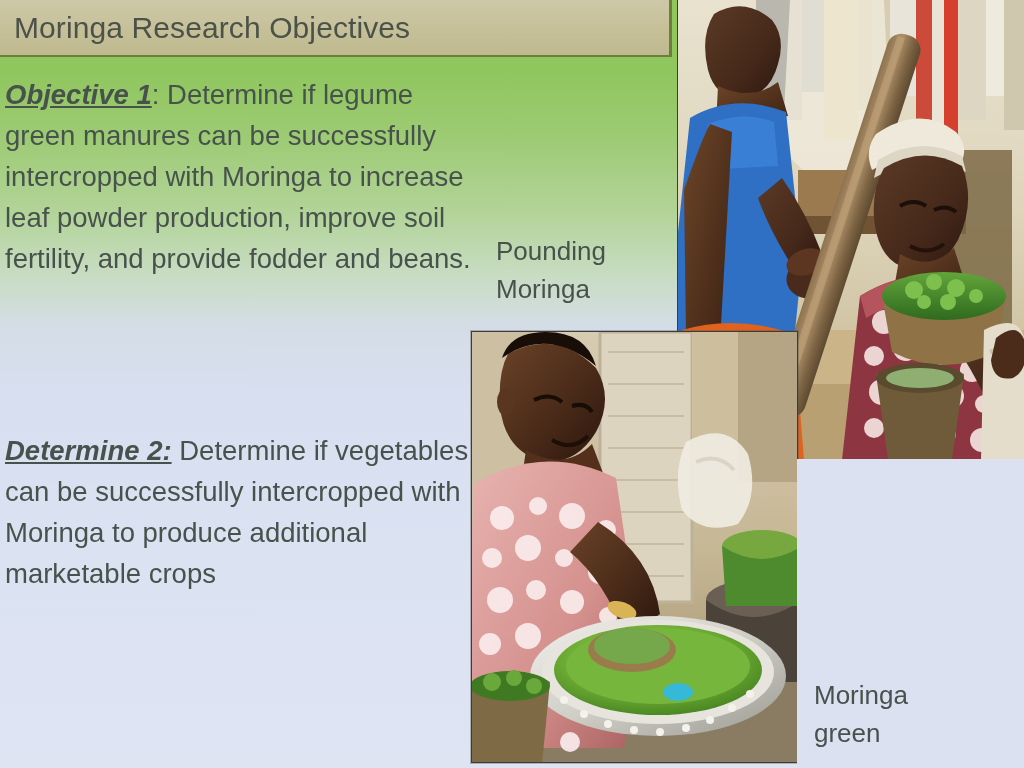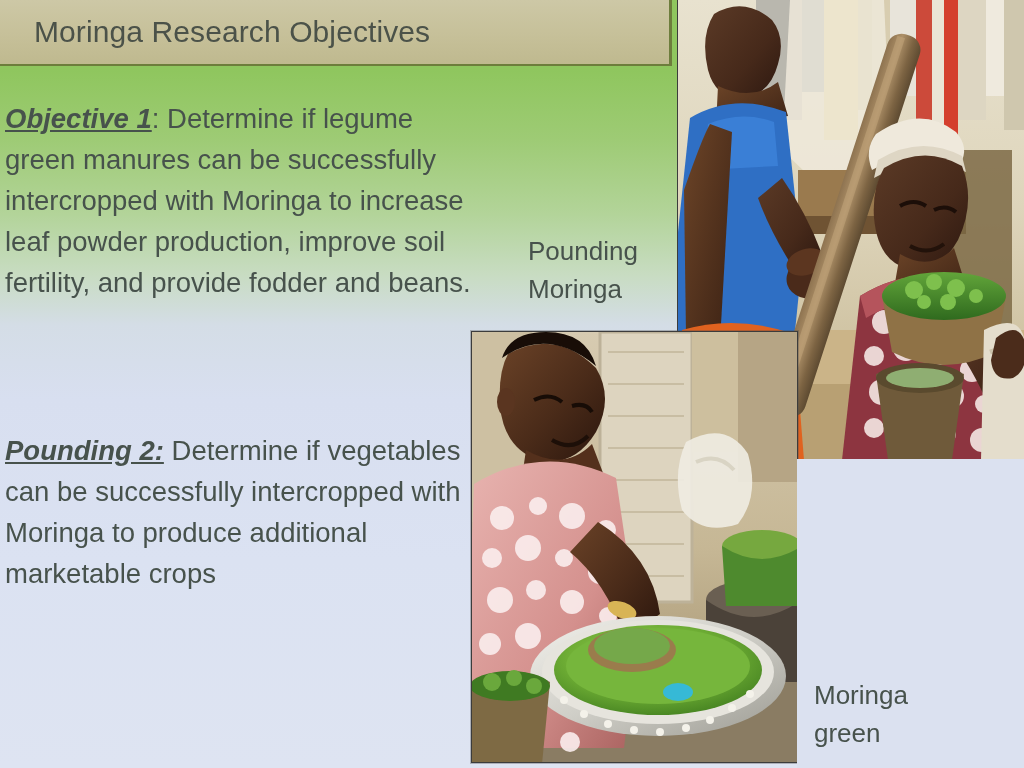--- a/index.html
+++ b/index.html
@@ -17,45 +17,45 @@
       #b3d49a 215px,
       #c8dcc2 275px,
       #d4dde6 325px,
       #d8dff0 400px,
       #dbe2f2 560px,
       #dee4f2 768px);
   }
 
   
   #title-bar{
-    position:absolute;left:0;top:0;width:672px;height:66px;
+    position:absolute;left:0;top:0;width:672px;height:57px;
     background:linear-gradient(to bottom,#cdc8a6 0%,#c6c099 55%,#bfb98f 100%);
     border-right:3px solid #6d7d3c;
     border-bottom:2px solid #6d7d3c;
     box-sizing:border-box;
-    display:flex;align-items:center;padding-left:20px;
+    display:flex;align-items:center;
   }
   #title-text{
     padding-left:14px;
     font-size:30px;
     color:#4b5249;
     letter-spacing:.1px;
     white-space:nowrap;
   }
 
   
   .body-text{
     position:absolute;
     left:5px;
     font-size:27.5px;
     line-height:41px;
     color:#47524c;
     width:478px;
   }
-  #obj1{top:74px;margin-top:24px;}
+  #obj1{top:74px;}
   #obj2{top:430px;}
   .obj-label{
     font-weight:bold;
     font-style:italic;
     text-decoration:underline;
   }
 
   
   .photo{
     position:absolute;
@@ -73,21 +73,21 @@
     box-shadow:0 0 0 1px rgba(80,80,80,.35);
   }
 
   
   .caption{
     position:absolute;
     font-size:26px;
     line-height:38px;
     color:#47524c;
   }
-  #caption-pounding{ left:528px;top:232px;width:150px; }
+  #caption-pounding{ left:496px;top:232px;width:150px; }
   #caption-powder{
     left:797px;top:459px;width:227px;height:309px;
     background:#dbe1f0;
     padding:0;
     font-size:26px;
   }
   #caption-powder .cap-inner{
     position:absolute;left:17px;top:217px;width:200px;line-height:38px;
   }
 </style>
@@ -379,21 +379,21 @@
 
   <div id="title-bar">
     <div id="title-text">Moringa Research Objectives</div>
   </div>
 
   <div class="body-text" id="obj1">
     <span class="obj-label">Objective 1</span><span>:</span><span> Determine if legume green manures can be successfully intercropped with Moringa to increase leaf powder production, improve soil fertility, and provide fodder and beans.</span>
   </div>
 
   <div class="body-text" id="obj2">
-    <span class="obj-label">Pounding 2:</span><span> Determine if vegetables can be successfully intercropped with Moringa to produce additional marketable crops</span>
+    <span class="obj-label">Determine 2:</span><span> Determine if vegetables can be successfully intercropped with Moringa to produce additional marketable crops</span>
   </div>
 
   <div class="caption" id="caption-pounding">
     <div>Pounding</div>
     <div>Moringa</div>
   </div>
 
   <div class="caption" id="caption-powder">
     <div class="cap-inner">
       <div>Moringa</div>

